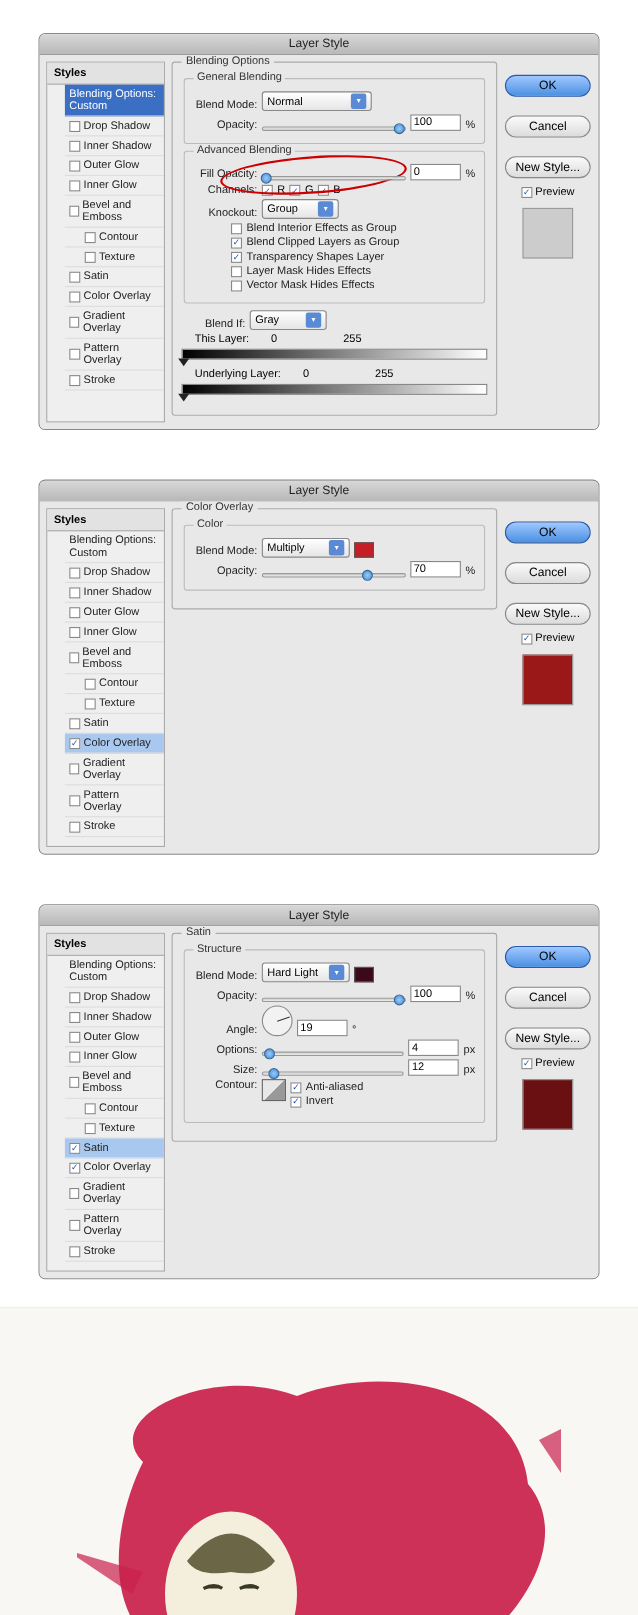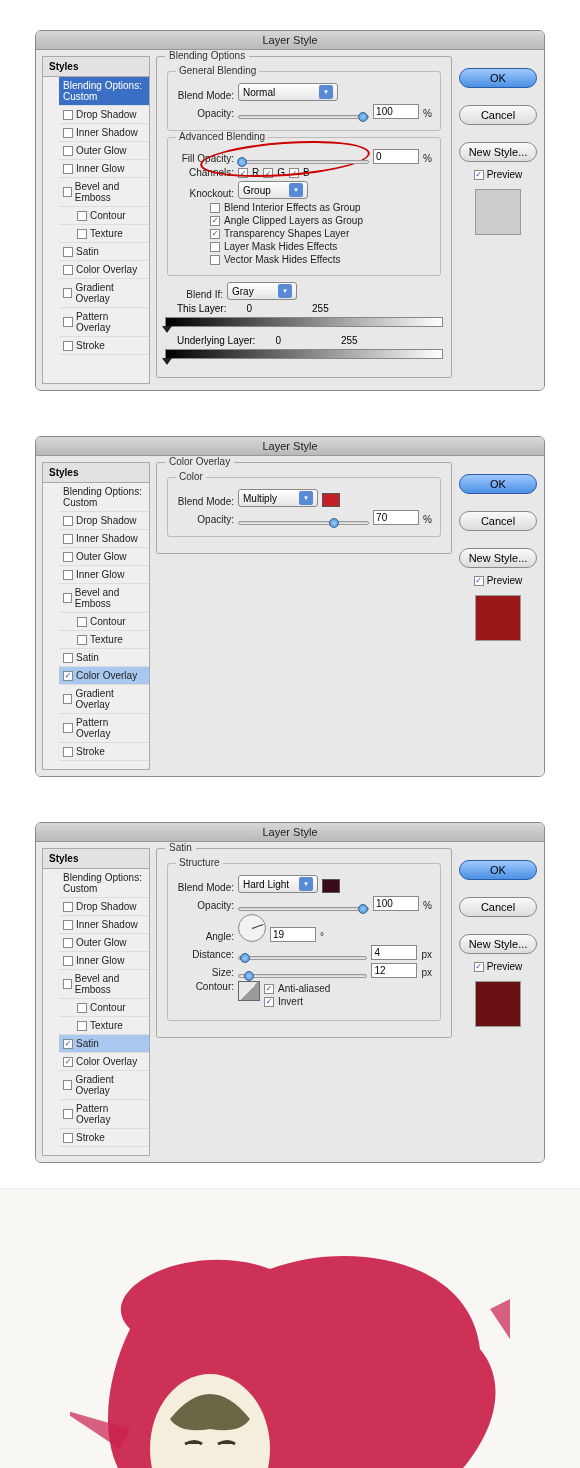--- a/index.html
+++ b/index.html
@@ -160,21 +160,21 @@
                   <span class="select-arrow">▾</span>
                 </div>
           </div>
           <div class="checks-col">
             <div class="chk-row">
                   <span class="cbox"></span>
                   <span>Blend Interior Effects as Group</span>
                 </div>
             <div class="chk-row">
                   <span class="cbox checked"></span>
-                  <span>Angle Clipped Layers as Group</span>
+                  <span>Blend Clipped Layers as Group</span>
                 </div>
             <div class="chk-row">
                   <span class="cbox checked"></span>
                   <span>Transparency Shapes Layer</span>
                 </div>
             <div class="chk-row">
                   <span class="cbox"></span>
                   <span>Layer Mask Hides Effects</span>
                 </div>
             <div class="chk-row">
@@ -404,21 +404,21 @@
           </div>
           <div class="row">
             <span class="lbl">Angle:</span>
             <div class="angle-circle">
                   <div class="angle-hand"></div>
                 </div>
             <span class="numfield">19</span>
             <span class="unit">°</span>
           </div>
           <div class="row">
-            <span class="lbl">Distance:</span>
+            <span class="lbl">Options:</span>
             <div class="slider">
                   <div class="slider-thumb" style="left:1%"></div>
                 </div>
             <span class="numfield">4</span>
             <span class="unit">px</span>
           </div>
           <div class="row">
             <span class="lbl">Size:</span>
             <div class="slider">
                   <div class="slider-thumb" style="left:4%"></div>

